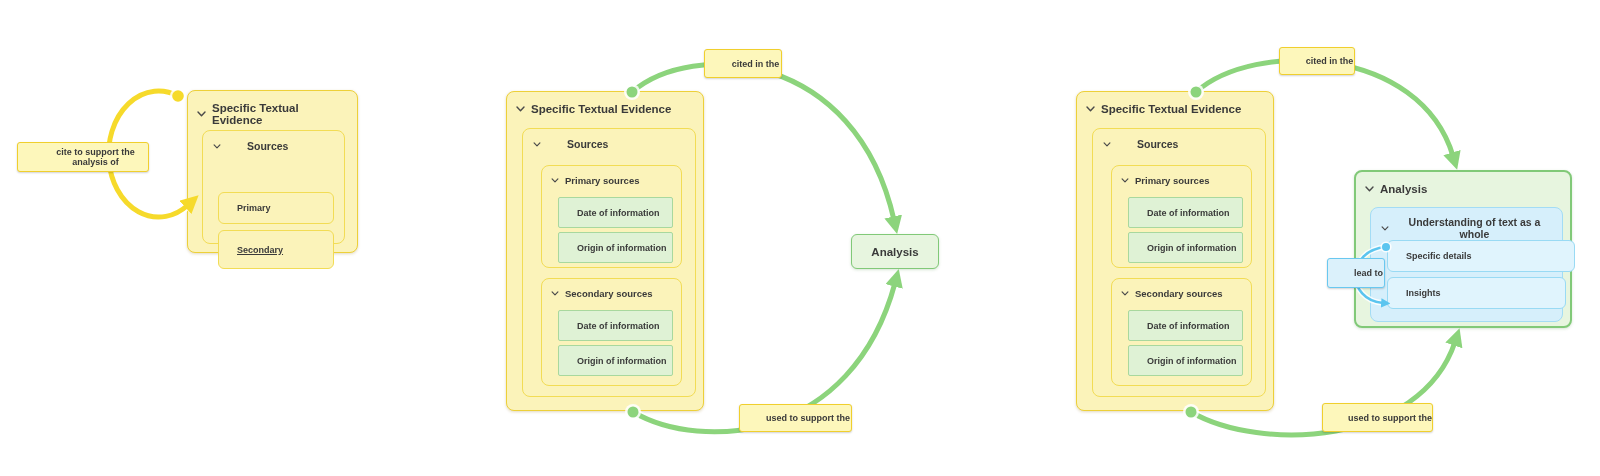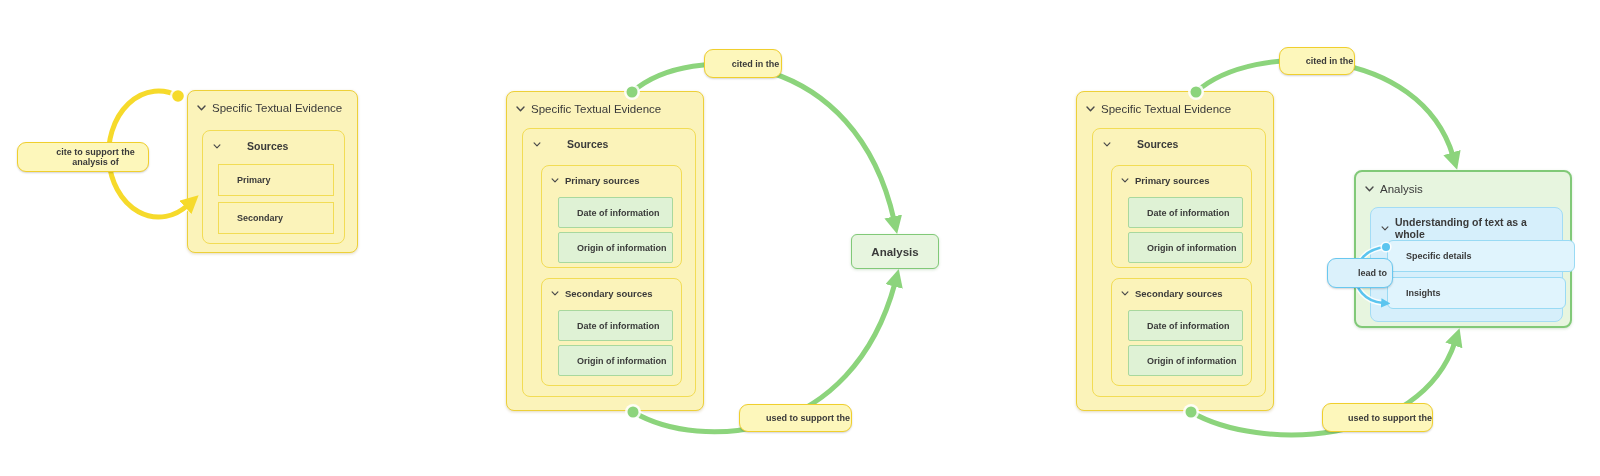--- a/index.html
+++ b/index.html
@@ -4,37 +4,37 @@
 <style>
   html,body{margin:0;padding:0;background:#ffffff;}
   .canvas{
     position:relative;width:1600px;height:476px;background:#ffffff;overflow:hidden;
     font-family:"Liberation Sans", sans-serif;
   }
   .box{position:absolute;box-sizing:border-box;border-radius:8px;}
   .y-main{background:var(--yellow_fill);border:1.5px solid var(--yellow_border);
           box-shadow:0 1px 3px rgba(150,120,20,.28);}
   .y-sub{background:var(--yellow_fill);border:1px solid var(--yellow_sub_border);}
-  .y-leaf{background:var(--yellow_fill);border:1px solid var(--yellow_sub_border);border-radius:0;}
+  .y-leaf{background:var(--yellow_fill);border:1px solid var(--yellow_sub_border);border-radius:6px;margin-top:28px;}
   .g-leaf{background:var(--green_leaf_fill);border:1px solid var(--green_leaf_border);border-radius:2px;}
   .b-leaf{background:var(--blue_leaf_fill);border:1px solid var(--blue_leaf_border);border-radius:6px;}
   .g-main{background:var(--analysis_fill);border:2px solid var(--analysis_border);
           box-shadow:0 1px 3px rgba(70,130,60,.22);}
   .g-small{background:var(--analysis_fill);border:1.5px solid var(--analysis_border);
           display:flex;align-items:center;justify-content:center;font-size:11.5px;font-weight:700;
           color:var(--text);box-shadow:0 1px 3px rgba(70,130,60,.22);border-radius:6px;}
   .b-main{background:var(--blue_fill);border:1.5px solid var(--blue_border);}
   .leaf{display:flex;align-items:center;padding-left:18px;font-size:9px;font-weight:600;color:var(--text);}
   .trow{display:flex;align-items:center;gap:6px;color:var(--text);}
-  .trow.l{padding:11px 8px 0 9px;font-size:11.5px;font-weight:400;}
+  .trow.l{padding:11px 8px 0 9px;font-size:11.5px;font-weight:700;}
   .trow.m{padding:9px 8px 0 10px;font-size:10.5px;font-weight:700;gap:26px;}
   .trow.s{padding:9px 8px 0 9px;font-size:9.5px;font-weight:700;text-align:right;}
-  .trow.b{padding:8px 8px 0 10px;font-size:10.5px;font-weight:700;}
+  .trow.b{padding:8px 8px 0 10px;font-size:10.5px;font-weight:700;text-align:center;}
   .elabel{position:absolute;box-sizing:border-box;display:flex;align-items:center;justify-content:center;
-          background:var(--label_fill);border:1.5px solid var(--label_border);border-radius:9px;
+          background:var(--label_fill);border:1.5px solid var(--label_border);border-radius:3px;
           font-size:9px;font-weight:700;color:var(--text);box-shadow:0 1px 2px rgba(0,0,0,.18);
           z-index:6;text-align:center;padding-left:25px;}
   .elabel.blue{background:var(--blue_label_fill);border-color:var(--blue_label_border);}
   svg.arrows{position:absolute;left:0;top:0;z-index:5;pointer-events:none;}
   .chev{flex:0 0 auto;}
 </style>
 </head>
 <body>
 
 <div class="canvas">
@@ -51,21 +51,21 @@
     <div class="trow m">
       <svg class="chev" width="8" height="5" viewBox="0 0 9 6">
           <polyline points="1,1 4.5,4.7 8,1" fill="none" stroke="#4a4a4a" stroke-width="1.4" stroke-linecap="round" stroke-linejoin="round"></polyline>
         </svg>
       <span>Sources</span>
     </div>
   </div>
   <div class="box y-leaf leaf" style="left:218px;top:164px;width:116px;height:32px;">
     <span>Primary</span>
   </div>
-  <div class="box y-leaf leaf" style="left:218px;top:202px;width:116px;height:32px;">
+  <div class="box y-leaf leaf" style="left:218px;top:202px;width:116px;height:39px;text-decoration:underline;">
     <span>Secondary</span>
   </div>
 
   <div class="box y-main" style="left:506px;top:91px;width:198px;height:320px;">
     <div class="trow l">
       <svg class="chev" width="9" height="6" viewBox="0 0 9 6">
           <polyline points="1,1 4.5,4.7 8,1" fill="none" stroke="#4a4a4a" stroke-width="1.4" stroke-linecap="round" stroke-linejoin="round"></polyline>
         </svg>
       <span>Specific Textual Evidence</span>
     </div>
@@ -230,17 +230,17 @@
   </div>
   <div class="elabel" style="left:739px;top:404px;width:113px;height:28px;">
     <span>used to support the</span>
   </div>
   <div class="elabel" style="left:1279px;top:47px;width:76px;height:28px;">
     <span>cited in the</span>
   </div>
   <div class="elabel" style="left:1322px;top:403px;width:111px;height:29px;">
     <span>used to support the</span>
   </div>
-  <div class="elabel blue" style="left:1327px;top:258px;width:66px;height:30px;">
+  <div class="elabel blue" style="left:1327px;top:258px;width:58px;height:30px;">
     <span>lead to</span>
   </div>
 
 </div>
 
 </body></html>

